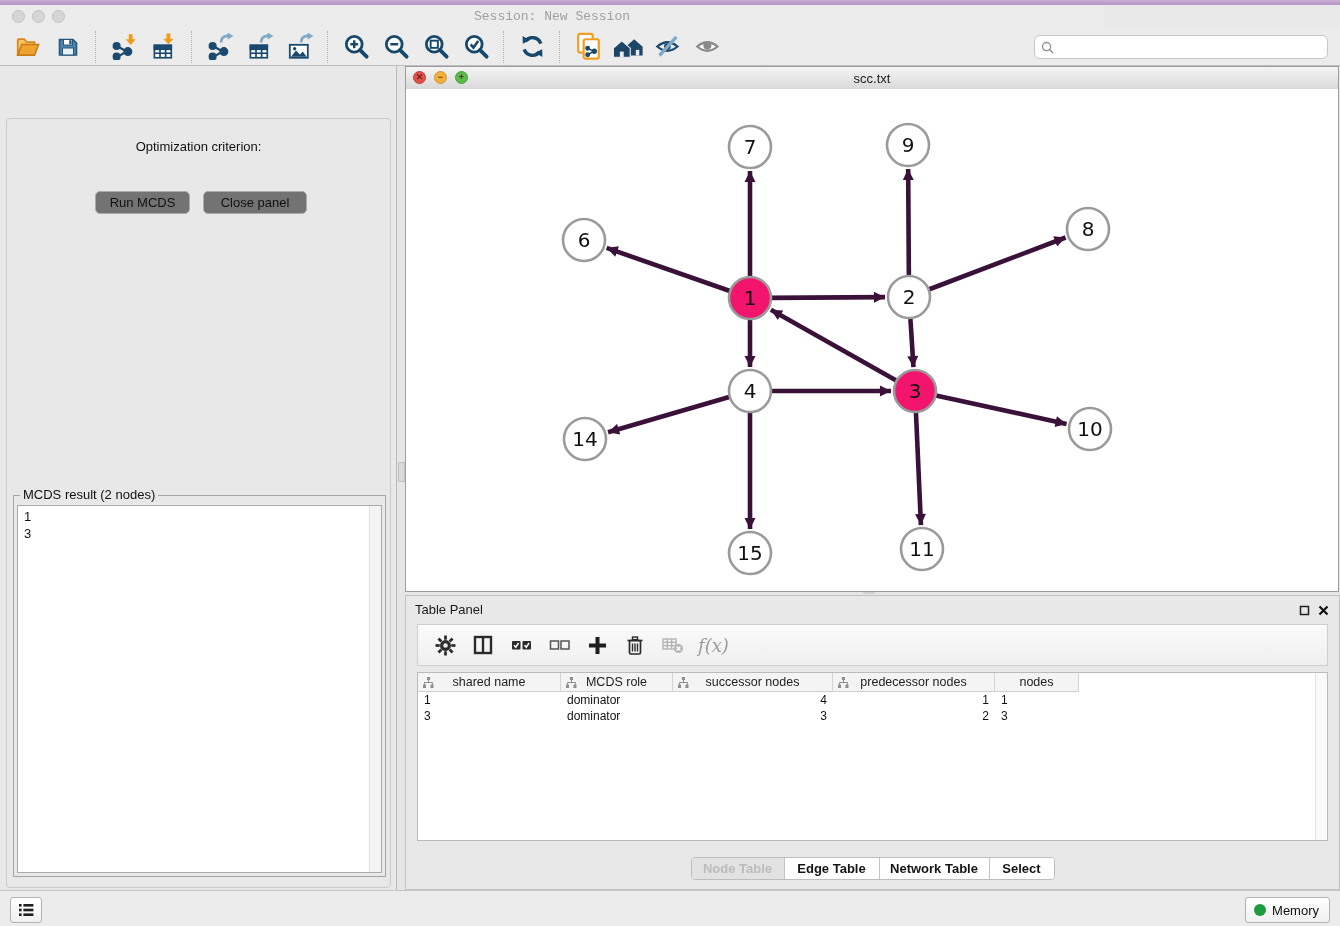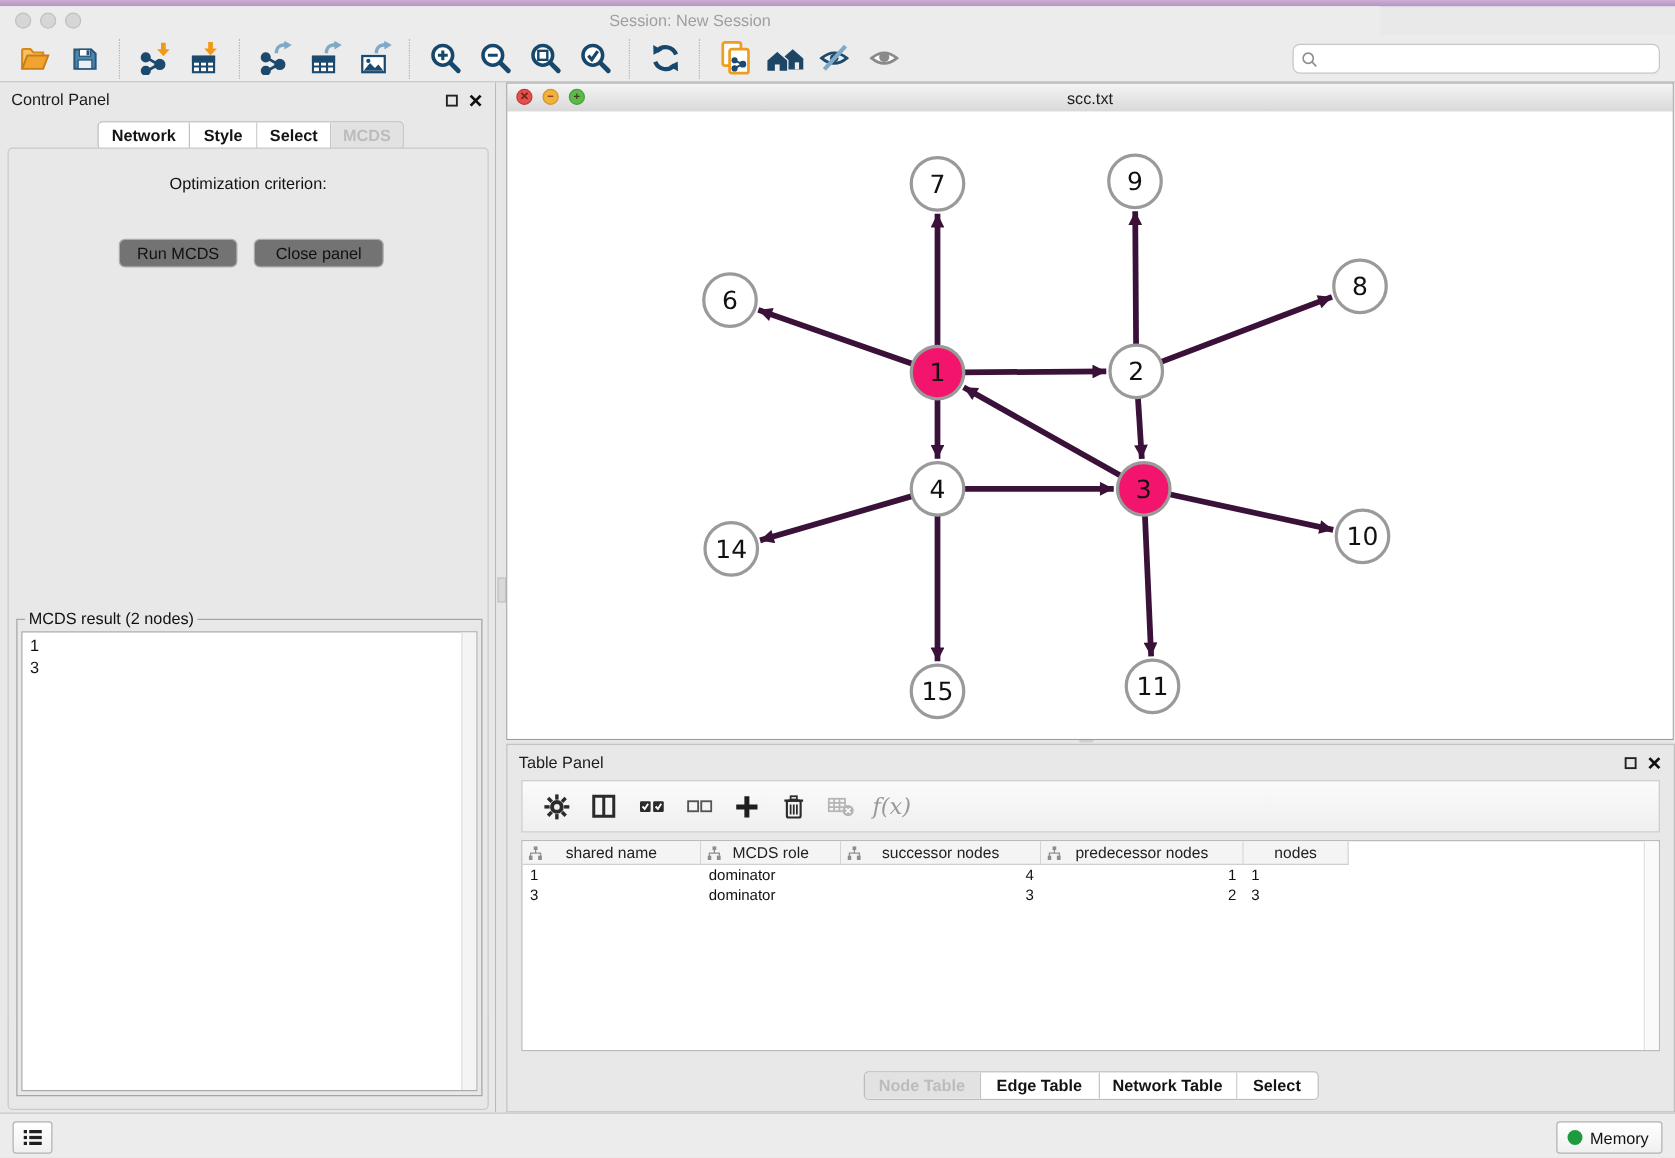--- a/index.html
+++ b/index.html
@@ -6,21 +6,21 @@
   body{
     width:1340px;height:926px;position:relative;overflow:hidden;
     background:#e9e9e9;
     font-family:"Liberation Sans",sans-serif;
     -webkit-font-smoothing:antialiased;
   }
   
   #purple-strip{position:absolute;left:0;top:0;width:1340px;height:5px;
     background:linear-gradient(#cbadd6,#b494c3);}
   #titlebar{position:absolute;left:0;top:5px;width:1104px;height:23px;
-    background:#ececec;border-bottom:1px solid #dcdcdc;}
+    background:#ececec;border-bottom:1px solid #dcdcdc;font-family:Liberation Mono, monospace;}
   .tl-dot{position:absolute;top:5px;width:13px;height:13px;border-radius:50%;
     background:#d7d6d6;border:1px solid #c2c1c1;box-sizing:border-box;}
   #window-title{position:absolute;left:0;right:0;top:4px;text-align:center;
     font-size:13px;color:#9f9f9f;}
   
   #toolbar{position:absolute;left:0;top:28px;width:1340px;height:38px;
     background:#ececec;border-bottom:1px solid #bfbfbf;
     display:flex;align-items:center;padding-left:8px;box-sizing:border-box;}
   .tbtn{width:32px;height:32px;display:flex;align-items:center;justify-content:center;
     margin:0 4px;cursor:default;}
@@ -308,40 +308,21 @@
   <div id="search-box">
     <svg width="13" height="13" viewBox="0 0 14 14">
       <circle cx="6" cy="6" r="4.4" fill="none" stroke="#8e8e8e" stroke-width="1.4"></circle>
       <line x1="9.2" y1="9.2" x2="13" y2="13" stroke="#8e8e8e" stroke-width="1.4"></line>
     </svg>
     <input type="text" value="" style="">
   </div>
 </div>
 
 <div id="control-panel">
-  <div class="panel-head">
-    <span class="panel-title">Control Panel</span>
-    <span class="ph-btn" style="right:28px">
-      <svg width="11" height="11" viewBox="0 0 11 11">
-        <rect x="1.5" y="1.5" width="8" height="8" fill="none" stroke="#222" stroke-width="1.5"></rect>
-      </svg>
-    </span>
-    <span class="ph-btn" style="right:9px">
-      <svg width="11" height="11" viewBox="0 0 11 11">
-        <path d="M1.5 1.5 L9.5 9.5 M9.5 1.5 L1.5 9.5" stroke="#111" stroke-width="2.2"></path>
-      </svg>
-    </span>
-  </div>
-
-  <div id="cp-tabs" class="seg-tabs">
-    <div class="seg">Network</div>
-    <div class="seg">Style</div>
-    <div class="seg">Select</div>
-    <div class="seg dim">MCDS</div>
-  </div>
+
 
   <div id="cp-content">
     <div id="opt-label">Optimization criterion:</div>
     <div id="run-btn" class="cp-btn">Run MCDS</div>
     <div id="close-btn" class="cp-btn">Close panel</div>
 
     <div id="result-box">
       <span id="result-legend">MCDS result (2 nodes)</span>
       <div id="result-area">
         <div id="result-text">1

